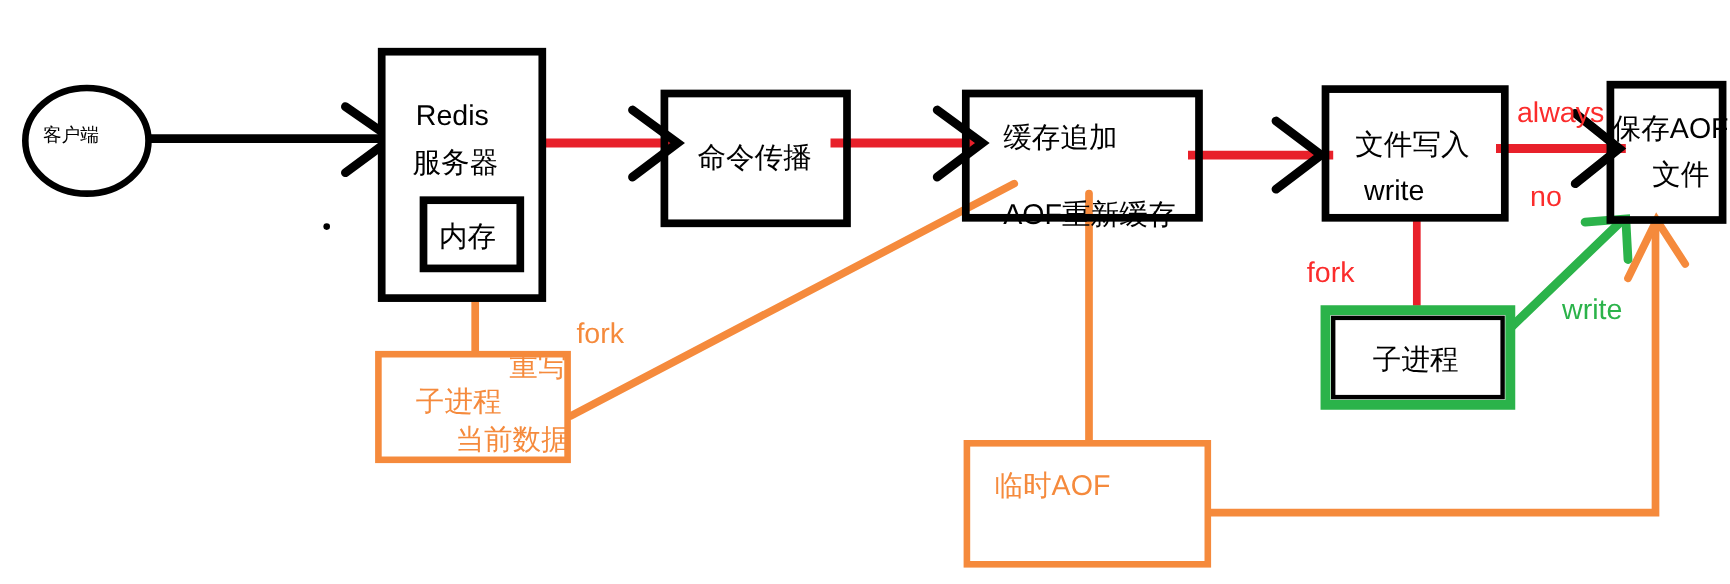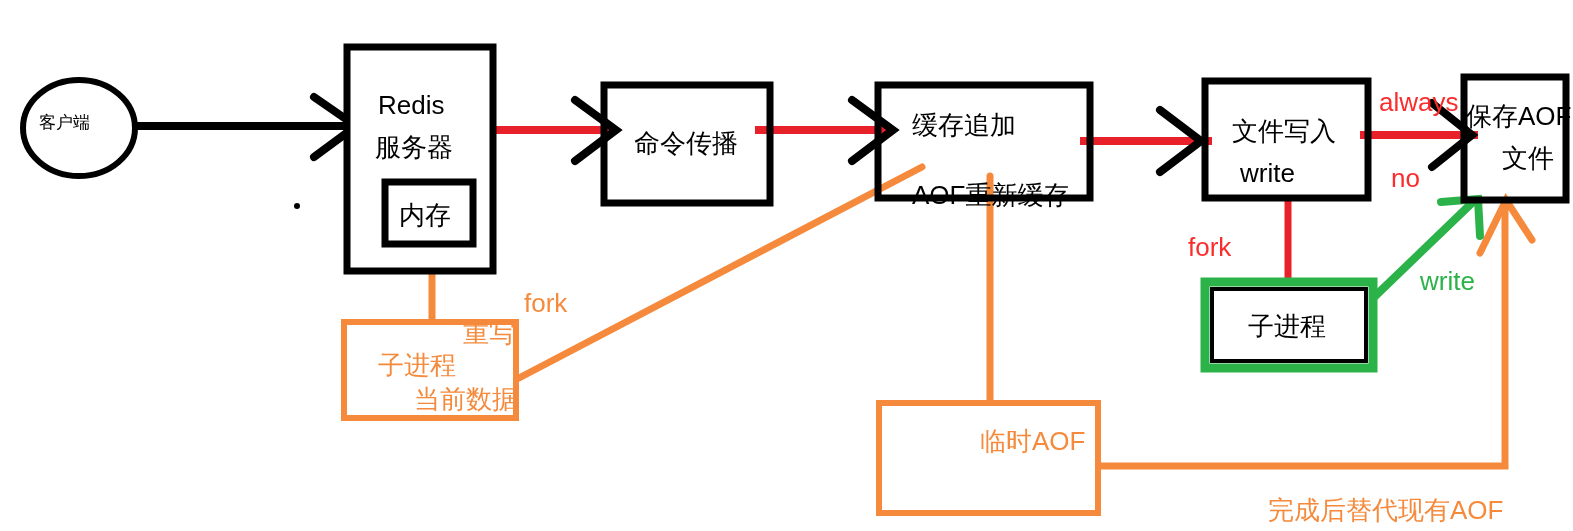--- a/index.html
+++ b/index.html
@@ -127,28 +127,27 @@
   <div class="node-label lbl-black fs26" style="left:1240px; top:160px;">write</div>
 
   <div class="node-label lbl-black fs26" style="left:1466px; top:103px;">保存AOF</div>
   <div class="node-label lbl-black fs26" style="left:1502px; top:145px;">文件</div>
 
   <div class="node-label lbl-orange fs26" style="left:378px; top:352px;">子进程</div>
   <div class="node-label lbl-orange fs26" style="left:414px; top:386px;text-align:center;">当前数据</div>
 
   <div class="node-label lbl-black fs26" style="left:1248px; top:313px;">子进程</div>
 
-  <div class="node-label lbl-orange fs26" style="left:980px; top:428px;text-align:right;">临时AOF</div>
+  <div class="node-label lbl-orange fs26" style="left:904px; top:428px;text-align:right;">临时AOF</div>
 
   <div class="node-label lbl-orange fs26" style="left:463px; top:288px;margin-top:32px;">重写</div>
   <div class="node-label lbl-orange fs26" style="left:524px; top:290px;">fork</div>
 
   <div class="node-label lbl-red fs26" style="left:1188px; top:234px;">fork</div>
 
   <div class="node-label lbl-red fs26" style="left:1379px; top:89px;text-align:center;">always</div>
   <div class="node-label lbl-red fs26" style="left:1391px; top:165px;">no</div>
 
 
   <div class="node-label lbl-green fs26" style="left:1420px; top:268px;">write</div>
 
-  <div class="node-label lbl-orange fs26" style="left:1268px; top:497px;">完成后替代现有AOF</div>
 
 </div>
 
 </body></html>

